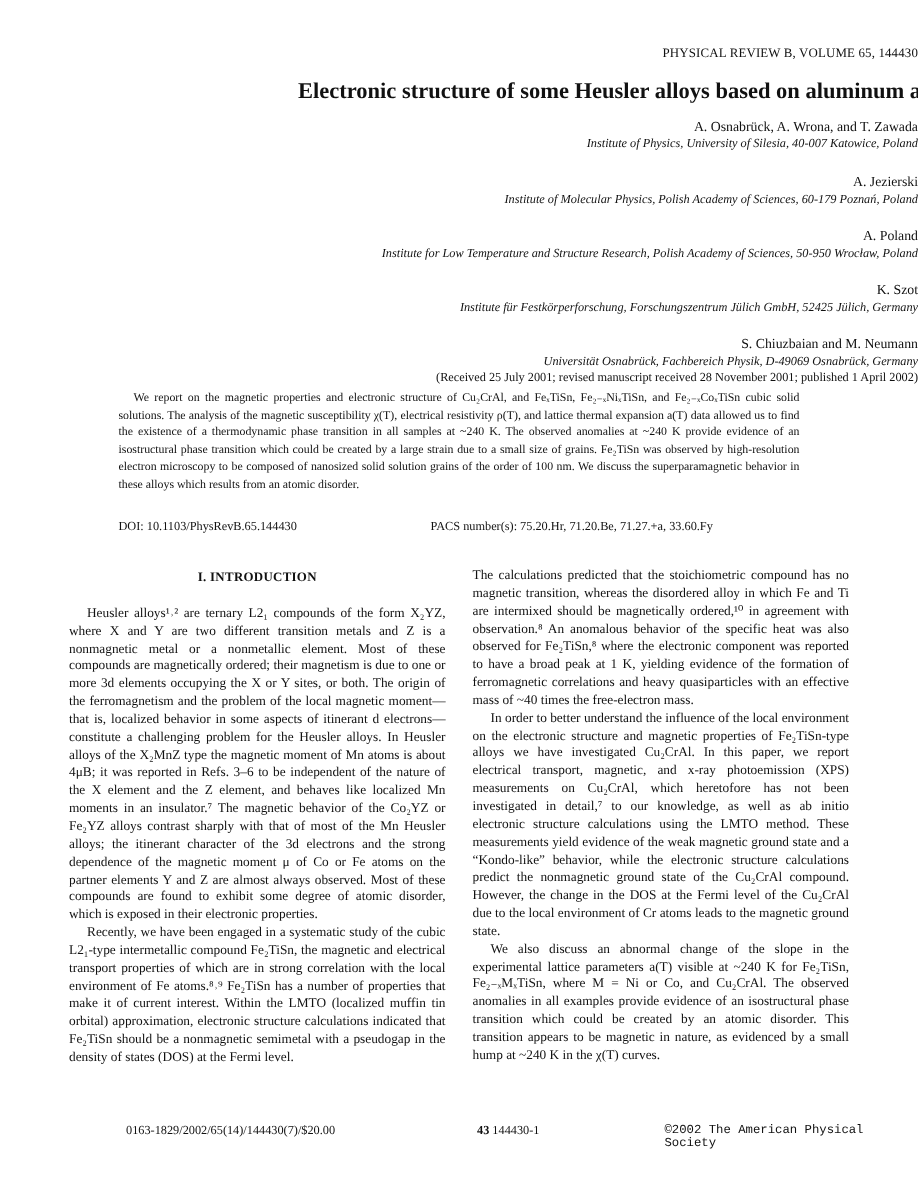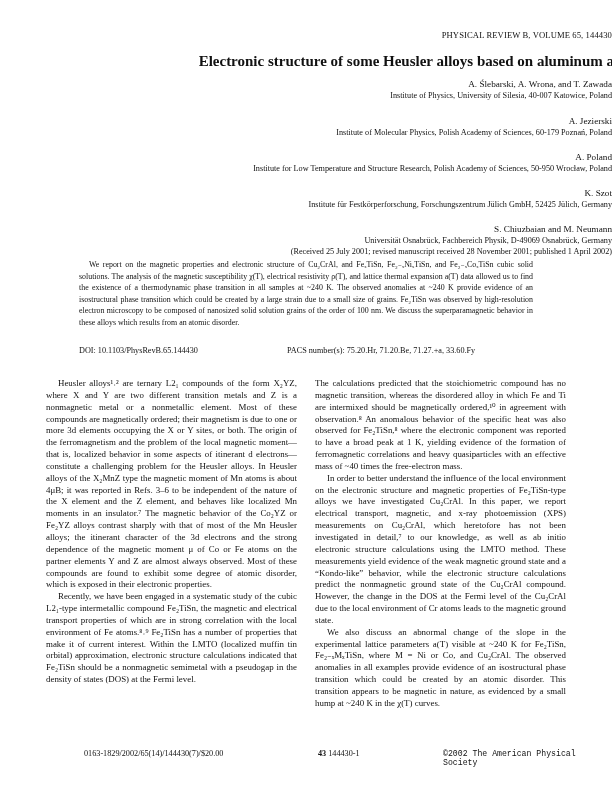--- a/index.html
+++ b/index.html
@@ -2,21 +2,21 @@
 <html><head>
 <meta charset="utf-8">
 <style>
   html, body { margin:0; padding:0; background:#fff; }
   body { width:612px; height:792px; position:relative; overflow:hidden;
          font-family:"Liberation Serif","DejaVu Serif",serif; color:#111; }
   .center { position:absolute; left:0; width:612px; text-align:right; }
   .journal { top:30px; font-size:8.6px; letter-spacing:0.1px; }
   .title { top:53px; font-size:15px; font-weight:bold;padding-left:40px; }
   .authors { font-size:9.2px; }
-  .affil { font-size:8.2px; }
+  .affil { font-size:8.2px; font-style:italic; }
   .dates { font-size:8.2px; }
   .abstract { position:absolute; left:79px; width:454px; top:259px;
               font-size:7.9px; line-height:11.55px; text-align:justify; text-indent:10px; }
   .doi { position:absolute; left:79px; top:346px; font-size:8.2px; }
   .pacs { position:absolute; left:287px; top:346px; font-size:8.2px; }
   .col { position:absolute; top:378px; width:251px; font-size:8.9px;
          line-height:11.85px; text-align:justify; }
   .col.left { left:46px; }
   .col.right { left:315px; top:378px; }
   .col p { margin:0; text-indent:12px; }
@@ -27,21 +27,21 @@
   .footer.l { left:54px; }
   .footer.c { left:288px; }
   .footer.r { left:413px;font-family:Liberation Mono, monospace; }
 </style>
 </head>
 <body>
 
 <div class="center journal">PHYSICAL REVIEW B, VOLUME 65, 144430</div>
 <div class="center title">Electronic structure of some Heusler alloys based on aluminum and tin</div>
 
-<div class="center authors" style="top:79px">A. Ślebarski, A. Wrona, and T. Zawada</div>
+<div class="center authors" style="top:79px">A. Osnabrück, A. Wrona, and T. Zawada</div>
 <div class="center affil" style="top:91px">Institute of Physics, University of Silesia, 40-007 Katowice, Poland</div>
 
 <div class="center authors" style="top:116px">A. Jezierski</div>
 <div class="center affil" style="top:128px">Institute of Molecular Physics, Polish Academy of Sciences, 60-179 Poznań, Poland</div>
 
 <div class="center authors" style="top:152px">A. Poland</div>
 <div class="center affil" style="top:164px">Institute for Low Temperature and Structure Research, Polish Academy of Sciences, 50-950 Wrocław, Poland</div>
 
 <div class="center authors" style="top:188px">K. Szot</div>
 <div class="center affil" style="top:200px">Institute für Festkörperforschung, Forschungszentrum Jülich GmbH, 52425 Jülich, Germany</div>
@@ -49,20 +49,21 @@
 <div class="center authors" style="top:224px">S. Chiuzbaian and M. Neumann</div>
 <div class="center affil" style="top:236px">Universität Osnabrück, Fachbereich Physik, D-49069 Osnabrück, Germany</div>
 <div class="center dates" style="top:247px">(Received 25 July 2001; revised manuscript received 28 November 2001; published 1 April 2002)</div>
 
 <div class="abstract">We report on the magnetic properties and electronic structure of Cu₂CrAl, and FeₓTiSn, Fe₂₋ₓNiₓTiSn, and Fe₂₋ₓCoₓTiSn cubic solid solutions. The analysis of the magnetic susceptibility χ(T), electrical resistivity ρ(T), and lattice thermal expansion a(T) data allowed us to find the existence of a thermodynamic phase transition in all samples at ~240 K. The observed anomalies at ~240 K provide evidence of an isostructural phase transition which could be created by a large strain due to a small size of grains. Fe₂TiSn was observed by high-resolution electron microscopy to be composed of nanosized solid solution grains of the order of 100 nm. We discuss the superparamagnetic behavior in these alloys which results from an atomic disorder.</div>
 
 <div class="doi">DOI: 10.1103/PhysRevB.65.144430</div>
 <div class="pacs">PACS number(s): 75.20.Hr, 71.20.Be, 71.27.+a, 33.60.Fy</div>
 
 <div class="col left">
+  <div class="section-head">I. INTRODUCTION</div>
   <p>Heusler alloys¹˒² are ternary L2₁ compounds of the form X₂YZ, where X and Y are two different transition metals and Z is a nonmagnetic metal or a nonmetallic element. Most of these compounds are magnetically ordered; their magnetism is due to one or more 3d elements occupying the X or Y sites, or both. The origin of the ferromagnetism and the problem of the local magnetic moment—that is, localized behavior in some aspects of itinerant d electrons—constitute a challenging problem for the Heusler alloys. In Heusler alloys of the X₂MnZ type the magnetic moment of Mn atoms is about 4μB; it was reported in Refs. 3–6 to be independent of the nature of the X element and the Z element, and behaves like localized Mn moments in an insulator.⁷ The magnetic behavior of the Co₂YZ or Fe₂YZ alloys contrast sharply with that of most of the Mn Heusler alloys; the itinerant character of the 3d electrons and the strong dependence of the magnetic moment μ of Co or Fe atoms on the partner elements Y and Z are almost always observed. Most of these compounds are found to exhibit some degree of atomic disorder, which is exposed in their electronic properties.</p>
   <p>Recently, we have been engaged in a systematic study of the cubic L2₁-type intermetallic compound Fe₂TiSn, the magnetic and electrical transport properties of which are in strong correlation with the local environment of Fe atoms.⁸˒⁹ Fe₂TiSn has a number of properties that make it of current interest. Within the LMTO (localized muffin tin orbital) approximation, electronic structure calculations indicated that Fe₂TiSn should be a nonmagnetic semimetal with a pseudogap in the density of states (DOS) at the Fermi level.</p>
 </div>
 
 <div class="col right">
   <p class="noindent">The calculations predicted that the stoichiometric compound has no magnetic transition, whereas the disordered alloy in which Fe and Ti are intermixed should be magnetically ordered,¹⁰ in agreement with observation.⁸ An anomalous behavior of the specific heat was also observed for Fe₂TiSn,⁸ where the electronic component was reported to have a broad peak at 1 K, yielding evidence of the formation of ferromagnetic correlations and heavy quasiparticles with an effective mass of ~40 times the free-electron mass.</p>
   <p>In order to better understand the influence of the local environment on the electronic structure and magnetic properties of Fe₂TiSn-type alloys we have investigated Cu₂CrAl. In this paper, we report electrical transport, magnetic, and x-ray photoemission (XPS) measurements on Cu₂CrAl, which heretofore has not been investigated in detail,⁷ to our knowledge, as well as ab initio electronic structure calculations using the LMTO method. These measurements yield evidence of the weak magnetic ground state and a “Kondo-like” behavior, while the electronic structure calculations predict the nonmagnetic ground state of the Cu₂CrAl compound. However, the change in the DOS at the Fermi level of the Cu₂CrAl due to the local environment of Cr atoms leads to the magnetic ground state.</p>
   <p>We also discuss an abnormal change of the slope in the experimental lattice parameters a(T) visible at ~240 K for Fe₂TiSn, Fe₂₋ₓMₓTiSn, where M = Ni or Co, and Cu₂CrAl. The observed anomalies in all examples provide evidence of an isostructural phase transition which could be created by an atomic disorder. This transition appears to be magnetic in nature, as evidenced by a small hump at ~240 K in the χ(T) curves.</p>
 </div>
 

